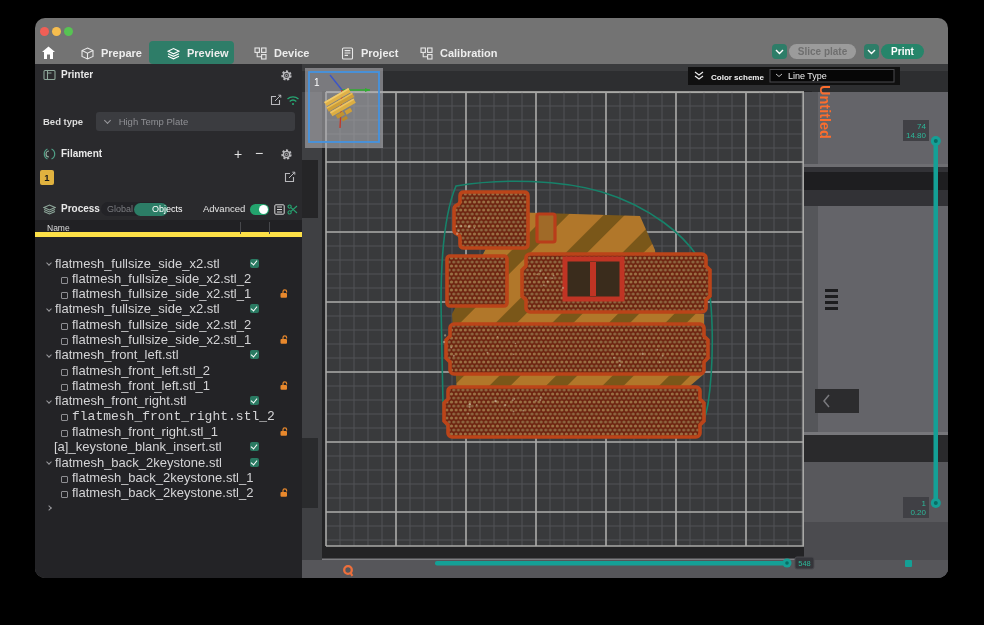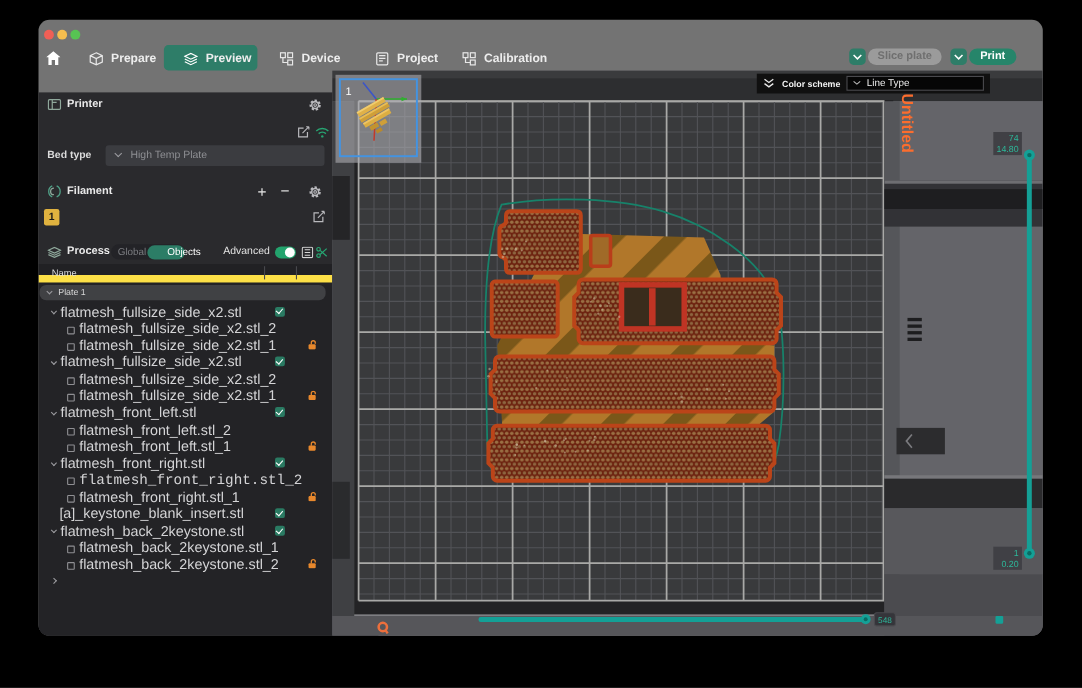--- a/index.html
+++ b/index.html
@@ -10,21 +10,21 @@
   .abs { position:absolute; }
   
   .dot { position:absolute; top:8.5px; width:9px; height:9px; border-radius:50%; }
   
   #tabbar { position:absolute; left:0; top:24px; width:100%; height:22px; }
   .tab { position:absolute; top:0; height:22px; display:flex; align-items:center;
     color:#ededed; font-size:11px; font-weight:700; }
   .tab svg { margin-right:7px; }
   
   #side { position:absolute; left:0; top:46px; width:309px; height:514px;
-    background:#2a2a2d;margin-top:20px; }
+    background:#2a2a2d; }
   .hdr { position:absolute; left:0; width:267px; height:20px; }
   .hdr .t { position:absolute; left:26px; top:3px; font-size:10px; font-weight:700; color:#e9e9e9; }
   .combo { position:absolute; border:1px solid #55565a; border-radius:3px;
     background:#242529; color:#e6e6e6; font-size:9.5px; }
   .sel2 { position:absolute; background:#3b3c40; border-radius:3px; color:#8f9094;
     font-size:9.5px; }
   .lbl { position:absolute; font-size:9.5px; color:#dcdcdc; font-weight:700; }
   .chev { display:inline-block; width:5px; height:5px; border:solid #9a9a9e;
     border-width:0 0 1.2px 1.2px; transform:rotate(-45deg); vertical-align:middle;
     margin-bottom:3px; }
@@ -182,31 +182,27 @@
         <rect x="0.8" y="0.8" width="9.4" height="9.4" rx="1"></rect>
           <path d="M3 3 H8 M3 5.5 H8 M3 8 H8"></path>
       </svg>
       <svg class="abs" style="left:252px;top:4px" width="11" height="11" viewBox="0 0 11 11" fill="none" stroke="#27a572" stroke-width="1.1">
         <circle cx="2.6" cy="2.6" r="1.6"></circle>
           <circle cx="2.6" cy="8.4" r="1.6"></circle>
         <path d="M4 3.6 L10 9 M4 7.4 L10 2"></path>
       </svg>
     </div>
 
-    <div class="abs" style="left:0px;top:156px;width:267px;height:17px;background:#212124;border-bottom:7px solid #fde047;">
+    <div class="abs" style="left:0px;top:156px;width:267px;height:17px;background:#212124;border-bottom:5px solid #fde047;">
       <div class="abs" style="left:12px;top:3px;font-size:8.5px;color:#dcdcdc;">Name</div>
       <div class="abs" style="left:205px;top:2px;width:1px;height:12px;background:#47484c;"></div>
       <div class="abs" style="left:234px;top:2px;width:1px;height:12px;background:#47484c;"></div>
     </div>
     <div class="abs" style="left:0;top:173px;width:267px;height:341px;background:#232326;"></div>
 
-    <div class="abs" style="left:1px;top:175px;width:260px;height:14px;background:#404144;border-radius:6px;
-        color:#d8d8d8;font-size:8px;line-height:14px;">
-      <span class="caret" style="margin-left:7px;"></span><span style="margin-left:2px;">Plate 1</span>
-    </div>
 
     <div id="tree">
         <div class="trow" style="left:0;top:191.5px;"><span class="caret" style="margin-left:12px;"></span><span>flatmesh_fullsize_side_x2.stl</span><span class="cb"></span></div>
         <div class="trow" style="left:0;top:206.83px;"><span class="obic" style="margin-left:26px;"></span><span>flatmesh_fullsize_side_x2.stl_2</span></div>
         <div class="trow" style="left:0;top:222.16px;"><span class="obic" style="margin-left:26px;"></span><span>flatmesh_fullsize_side_x2.stl_1</span><svg class="lock" viewBox="0 0 8 9">
             <rect x="0.5" y="4" width="6.5" height="4.7" rx="1" fill="#e8882c"></rect>
             <path d="M3 4.2 V2.6 A1.8 1.8 0 0 1 6.6 2.6 V3.4" stroke="#e8882c" stroke-width="1.2" fill="none"></path>
           </svg></div>
         <div class="trow" style="left:0;top:237.49px;"><span class="caret" style="margin-left:12px;"></span><span>flatmesh_fullsize_side_x2.stl</span><span class="cb"></span></div>
         <div class="trow" style="left:0;top:252.82px;"><span class="obic" style="margin-left:26px;"></span><span>flatmesh_fullsize_side_x2.stl_2</span></div>

